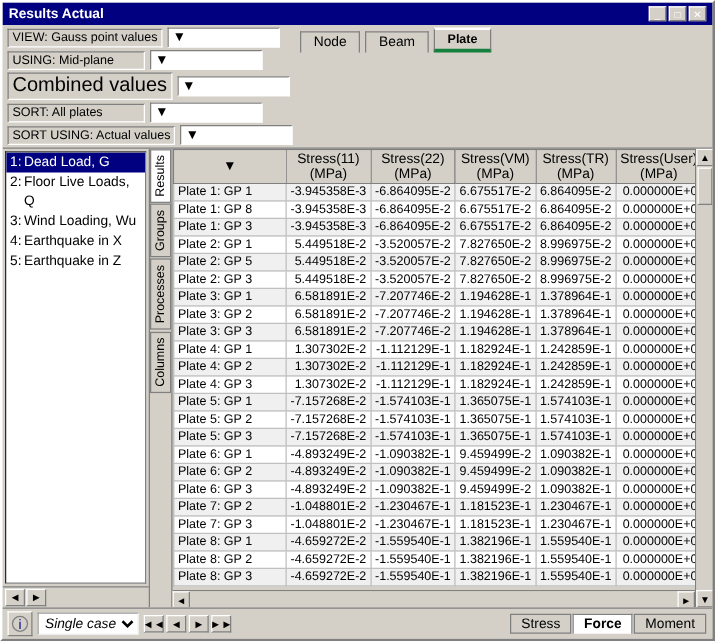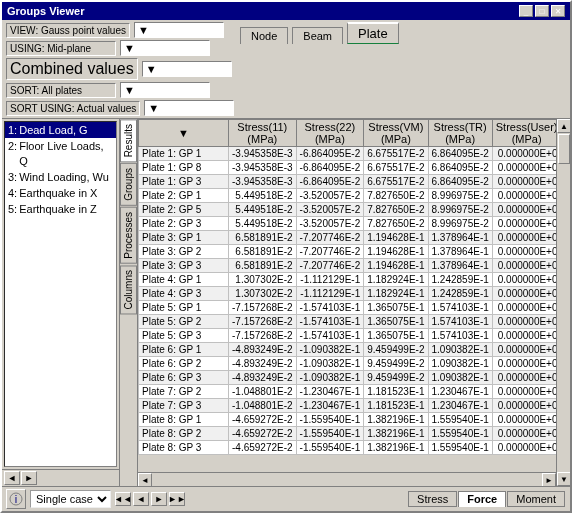--- a/index.html
+++ b/index.html
@@ -49,21 +49,21 @@
     .horiz-scroll-track { flex: 1; background: #d4d0c8; }
     
     select { font-size: 11px; border: 1px inset; background: white; padding: 1px; }
   </style>
 </head>
 <body>
 
 <div class="window">
 
   <div class="title-bar">
-    <span class="title-bar-text">Groups Viewer</span>
+    <span class="title-bar-text">Results Actual</span>
     <div class="title-bar-controls">
       <div class="title-btn">_</div>
       <div class="title-btn">□</div>
       <div class="title-btn">✕</div>
     </div>
   </div>
 
   <div class="content-area">
 
     <div style="display:flex; padding:2px 4px; gap:4px; align-items:flex-start; flex-wrap:wrap; border-bottom:1px solid #808080;">
@@ -102,21 +102,21 @@
           <div class="control-dropdown inset-box" style="font-size:10px; width:10px;">
             <span>▼</span>
           </div>
         </div>
       </div>
 
       <div style="display:flex; flex-direction:column; flex:1;">
         <div style="display:flex; gap:2px; margin-bottom:0; align-items:flex-end;">
           <div class="tab" style="font-size:11px; padding:2px 10px;">Node</div>
           <div class="tab" style="font-size:11px; padding:2px 10px;">Beam</div>
-          <div class="tab active" style="font-size:13px; padding:2px 10px; font-weight:normal; border-bottom:1px solid #15803d;">Plate</div>
+          <div class="tab active" style="font-size:10px; padding:2px 10px; font-weight:bold; border-bottom:3px solid #15803d;">Plate</div>
         </div>
       </div>
     </div>
 
     <div style="display:flex; flex:1; overflow:hidden;">
 
       <div style="width:118px; min-width:118px; display:flex; flex-direction:column; border-right:1px solid #808080;">
         <div style="flex:1; overflow-y:auto; background:white; border:1px inset #808080; margin:2px; font-size:11px;" id="left-list">
         <div class="list-item selected">
               <span>1:</span> 
@@ -271,20 +271,28 @@
                 </tr>
                 <tr>
                   <td>Plate 4: GP 1</td>
                   <td style="text-align: right;">1.307302E-2</td>
                   <td style="text-align: right;">-1.112129E-1</td>
                   <td style="text-align: right;">1.182924E-1</td>
                   <td style="text-align: right;">1.242859E-1</td>
                   <td style="text-align: right;">0.000000E+0</td>
                 </tr>
                 <tr>
+                  <td>Plate 4: GP 2</td>
+                  <td style="text-align: right;">1.307302E-2</td>
+                  <td style="text-align: right;">-1.112129E-1</td>
+                  <td style="text-align: right;">1.182924E-1</td>
+                  <td style="text-align: right;">1.242859E-1</td>
+                  <td style="text-align: right;">0.000000E+0</td>
+                </tr>
+                <tr>
                   <td>Plate 4: GP 3</td>
                   <td style="text-align: right;">1.307302E-2</td>
                   <td style="text-align: right;">-1.112129E-1</td>
                   <td style="text-align: right;">1.182924E-1</td>
                   <td style="text-align: right;">1.242859E-1</td>
                   <td style="text-align: right;">0.000000E+0</td>
                 </tr>
                 <tr>
                   <td>Plate 5: GP 1</td>
                   <td style="text-align: right;">-7.157268E-2</td>
@@ -393,21 +401,21 @@
       </div>
     </div>
 
     <div style="display:flex; align-items:center; padding:2px 4px; gap:4px; border-top:1px solid #808080; background:#d4d0c8;">
       <div class="status-icon">
         <svg width="14" height="14" viewBox="0 0 14 14">
             <circle cx="7" cy="7" r="6" fill="none" stroke="#808080" stroke-width="1"></circle>
             <text x="7" y="11" text-anchor="middle" font-size="10" fill="#000080">i</text>
           </svg>
       </div>
-      <select style="font-size:11px;">
+      <select style="font-size:11px;font-style:italic;">
         <option>Single case</option>
       </select>
 
       <div class="nav-buttons">
         <div class="nav-btn">◄◄</div>
         <div class="nav-btn">◄</div>
         <div class="nav-btn">►</div>
         <div class="nav-btn">►►</div>
       </div>
 

